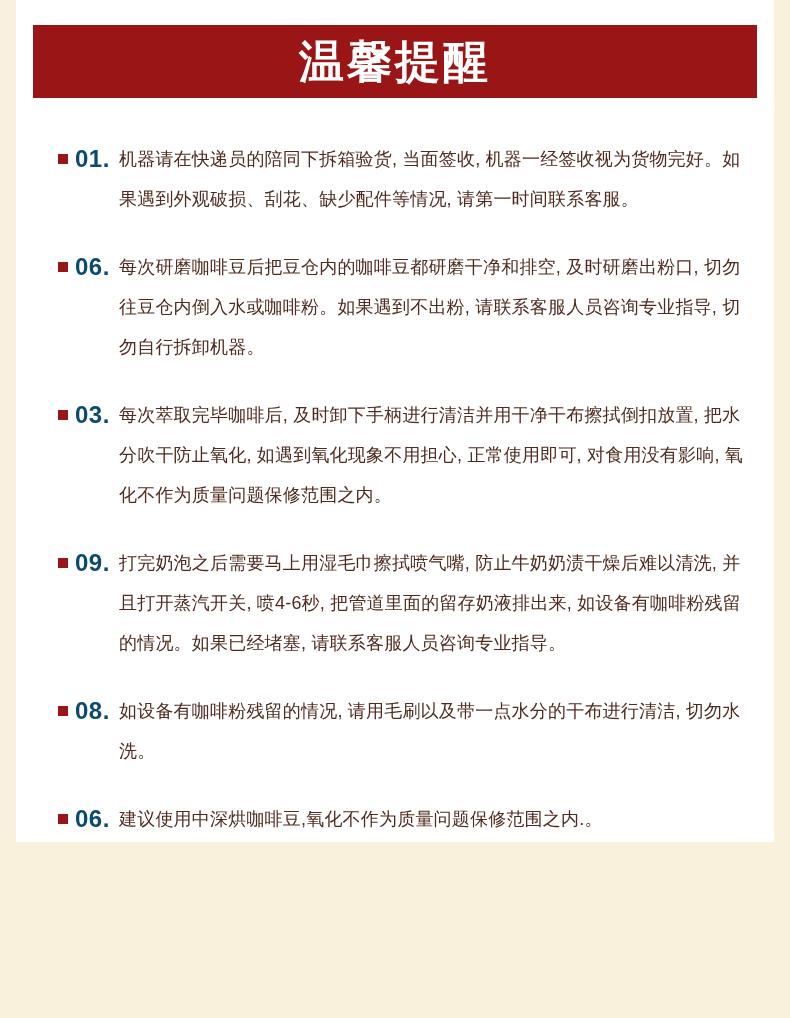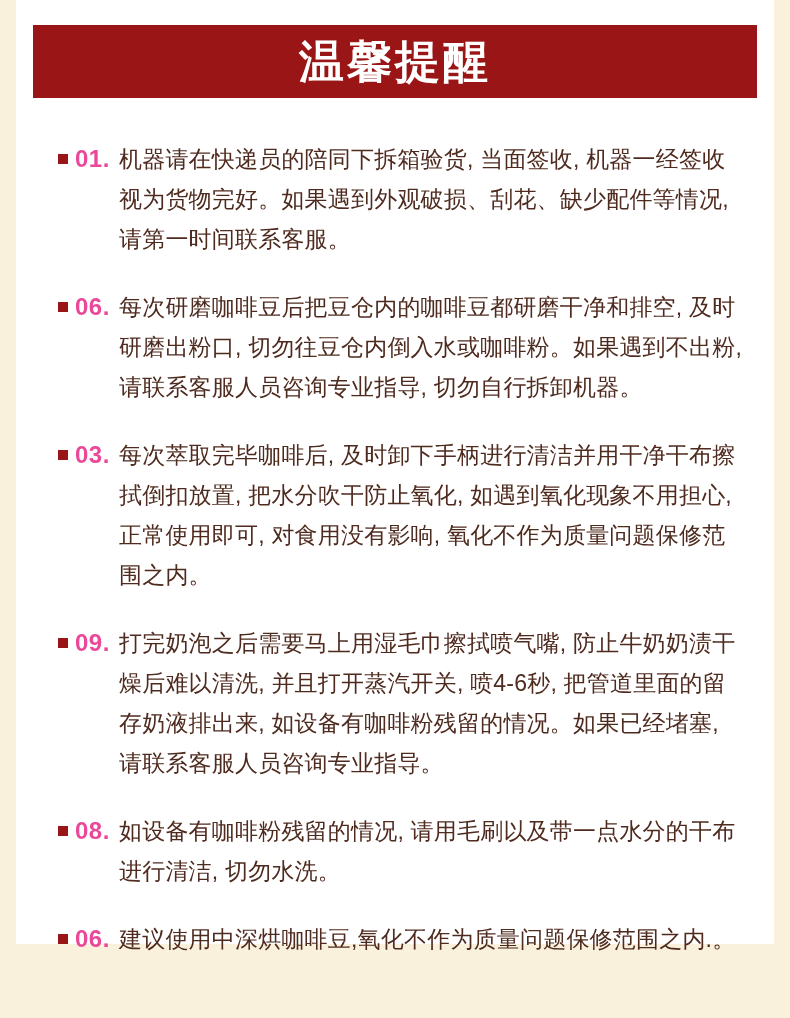--- a/index.html
+++ b/index.html
@@ -10,21 +10,21 @@
   }
   body { background: #faf1dc; }
   .page {
     position: relative;
     width: 790px; height: 1018px;
     background: #faf1dc;
   }
   .card {
     position: absolute;
     left: 16px; top: 0;
-    width: 758px; height: 944px;
+    width: 758px; height: 842px;
     background: #ffffff;
   }
   .banner {
     margin: 25px 17px 0 17px;
     height: 73px;
     background: #9a1515;
     display: flex;
     align-items: center;
     justify-content: center;
   }
@@ -50,25 +50,25 @@
     background: #9a1515;
     margin-top: 15px;
     margin-right: 7px;
   }
   .num {
     flex: 0 0 44px;
     font-size: 24px;
     font-weight: bold;
     line-height: 40px;
     letter-spacing: 0.5px;
-    color: #ec4899;
+    color: #0c4a6e;
   }
   .text {
     width: 624px;
-    font-size: 23px;
+    font-size: 18px;
     line-height: 40px;
     letter-spacing: 0.2px;
     text-align: left;
     word-break: normal;
     overflow-wrap: break-word;
   }
 </style>
 </head>
 <body>
 

